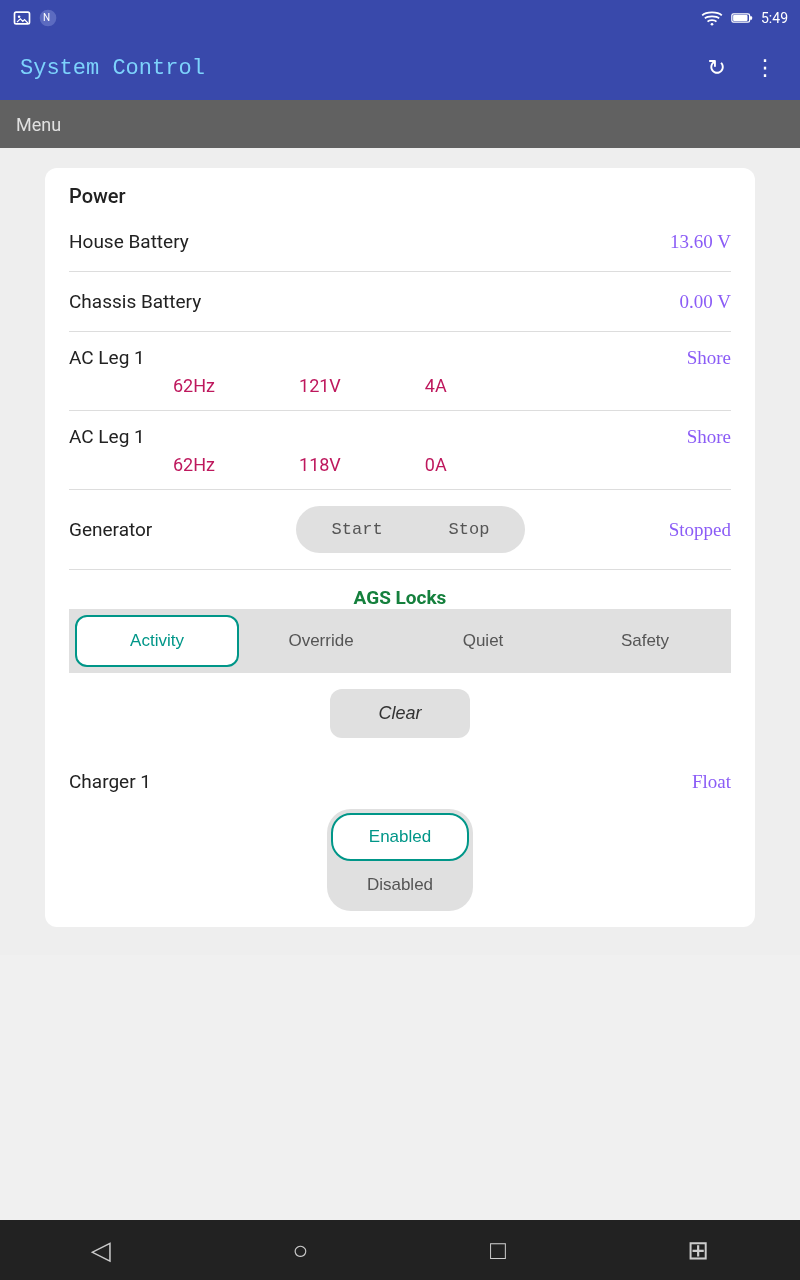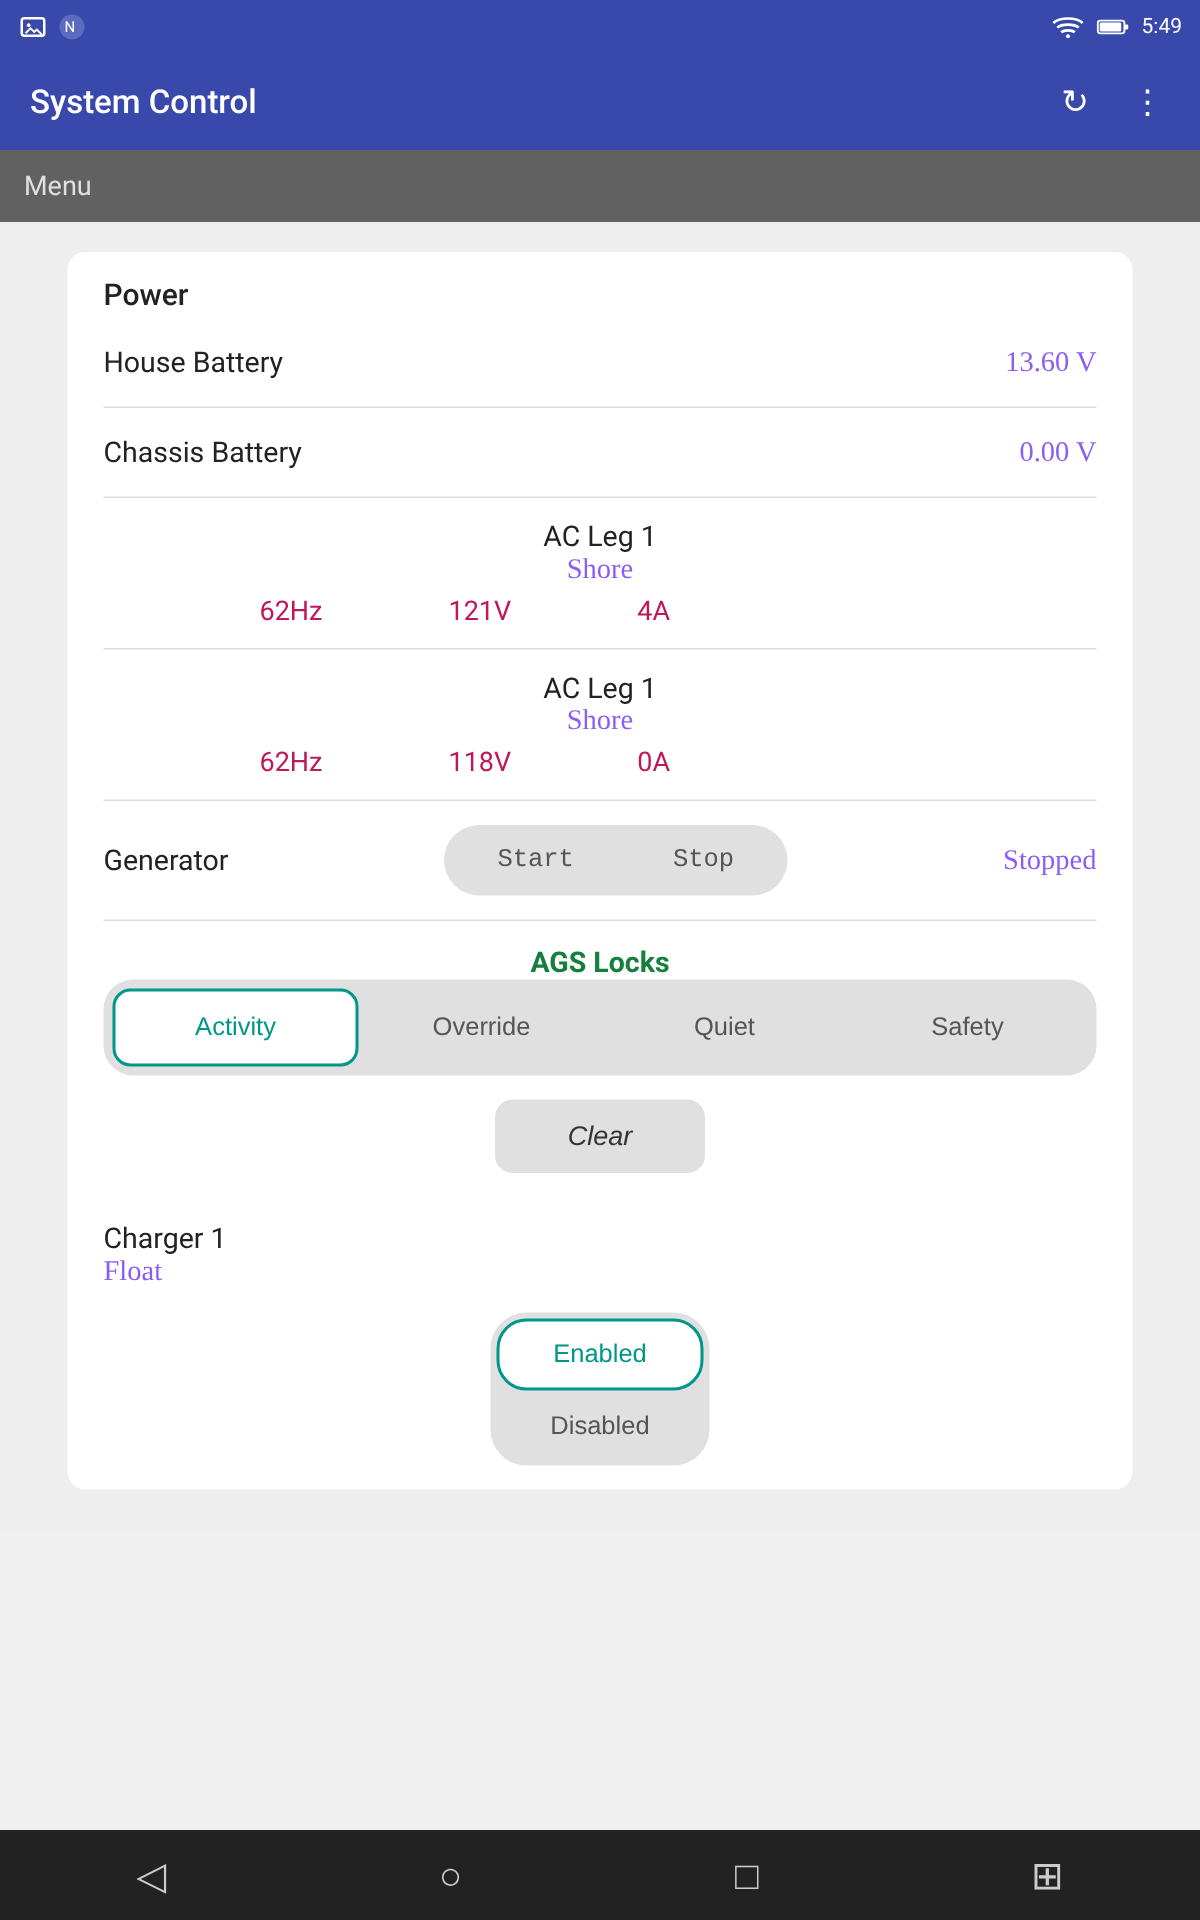--- a/index.html
+++ b/index.html
@@ -36,23 +36,24 @@
     
     .app-bar {
       background: #3949ab;
       height: 64px;
       display: flex;
       align-items: center;
       justify-content: space-between;
       padding: 0 20px;
     }
     .app-bar-title {
-      color: #ffffff;
+      color: #7dd3fc;
       font-size: 22px;
       font-weight: 500;
+      font-family: Liberation Mono, monospace;
     }
     .app-bar-actions {
       display: flex;
       align-items: center;
       gap: 20px;
     }
     .icon-btn {
       color: white;
       background: none;
       border: none;
@@ -121,21 +122,20 @@
     
     .ac-row {
       padding: 14px 0;
       border-bottom: 1px solid #ddd;
     }
     .ac-row-header {
       display: flex;
       justify-content: space-between;
       align-items: center;
       margin-bottom: 6px;
-      flex-direction: column;
     }
     .ac-sub-values {
       display: flex;
       gap: 40px;
       padding-left: 60px;
     }
     .ac-sub-value {
       font-size: 18px;
       color: #be185d;
       margin-left: 44px;
@@ -175,21 +175,21 @@
     .ags-title {
       text-align: center;
       font-size: 19px;
       font-weight: 700;
       color: #15803d;
       margin-bottom: 0;
     }
     .ags-locks-group {
       display: flex;
       background: #e0e0e0;
-      border-radius: 20px;
+      border-radius: 0;
       padding: 6px;
       gap: 2px;
       margin-bottom: 16px;
     }
     .ags-lock-btn {
       flex: 1;
       border: none;
       background: transparent;
       border-radius: 12px;
       padding: 14px 10px;
@@ -220,23 +220,22 @@
       font-style: italic;
     }
 
     
     .charger-section {
       padding: 16px 0 0 0;
     }
     .charger-row-header {
       display: flex;
       justify-content: space-between;
-      align-items: flex-start;
+      align-items: flex-end;
       margin-bottom: 16px;
-      flex-direction: column;
     }
     .enabled-disabled-group {
       display: flex;
       background: #e0e0e0;
       border-radius: 24px;
       padding: 4px;
       gap: 2px;
       margin: 0 auto;
       width: fit-content;
       flex-direction: column;

